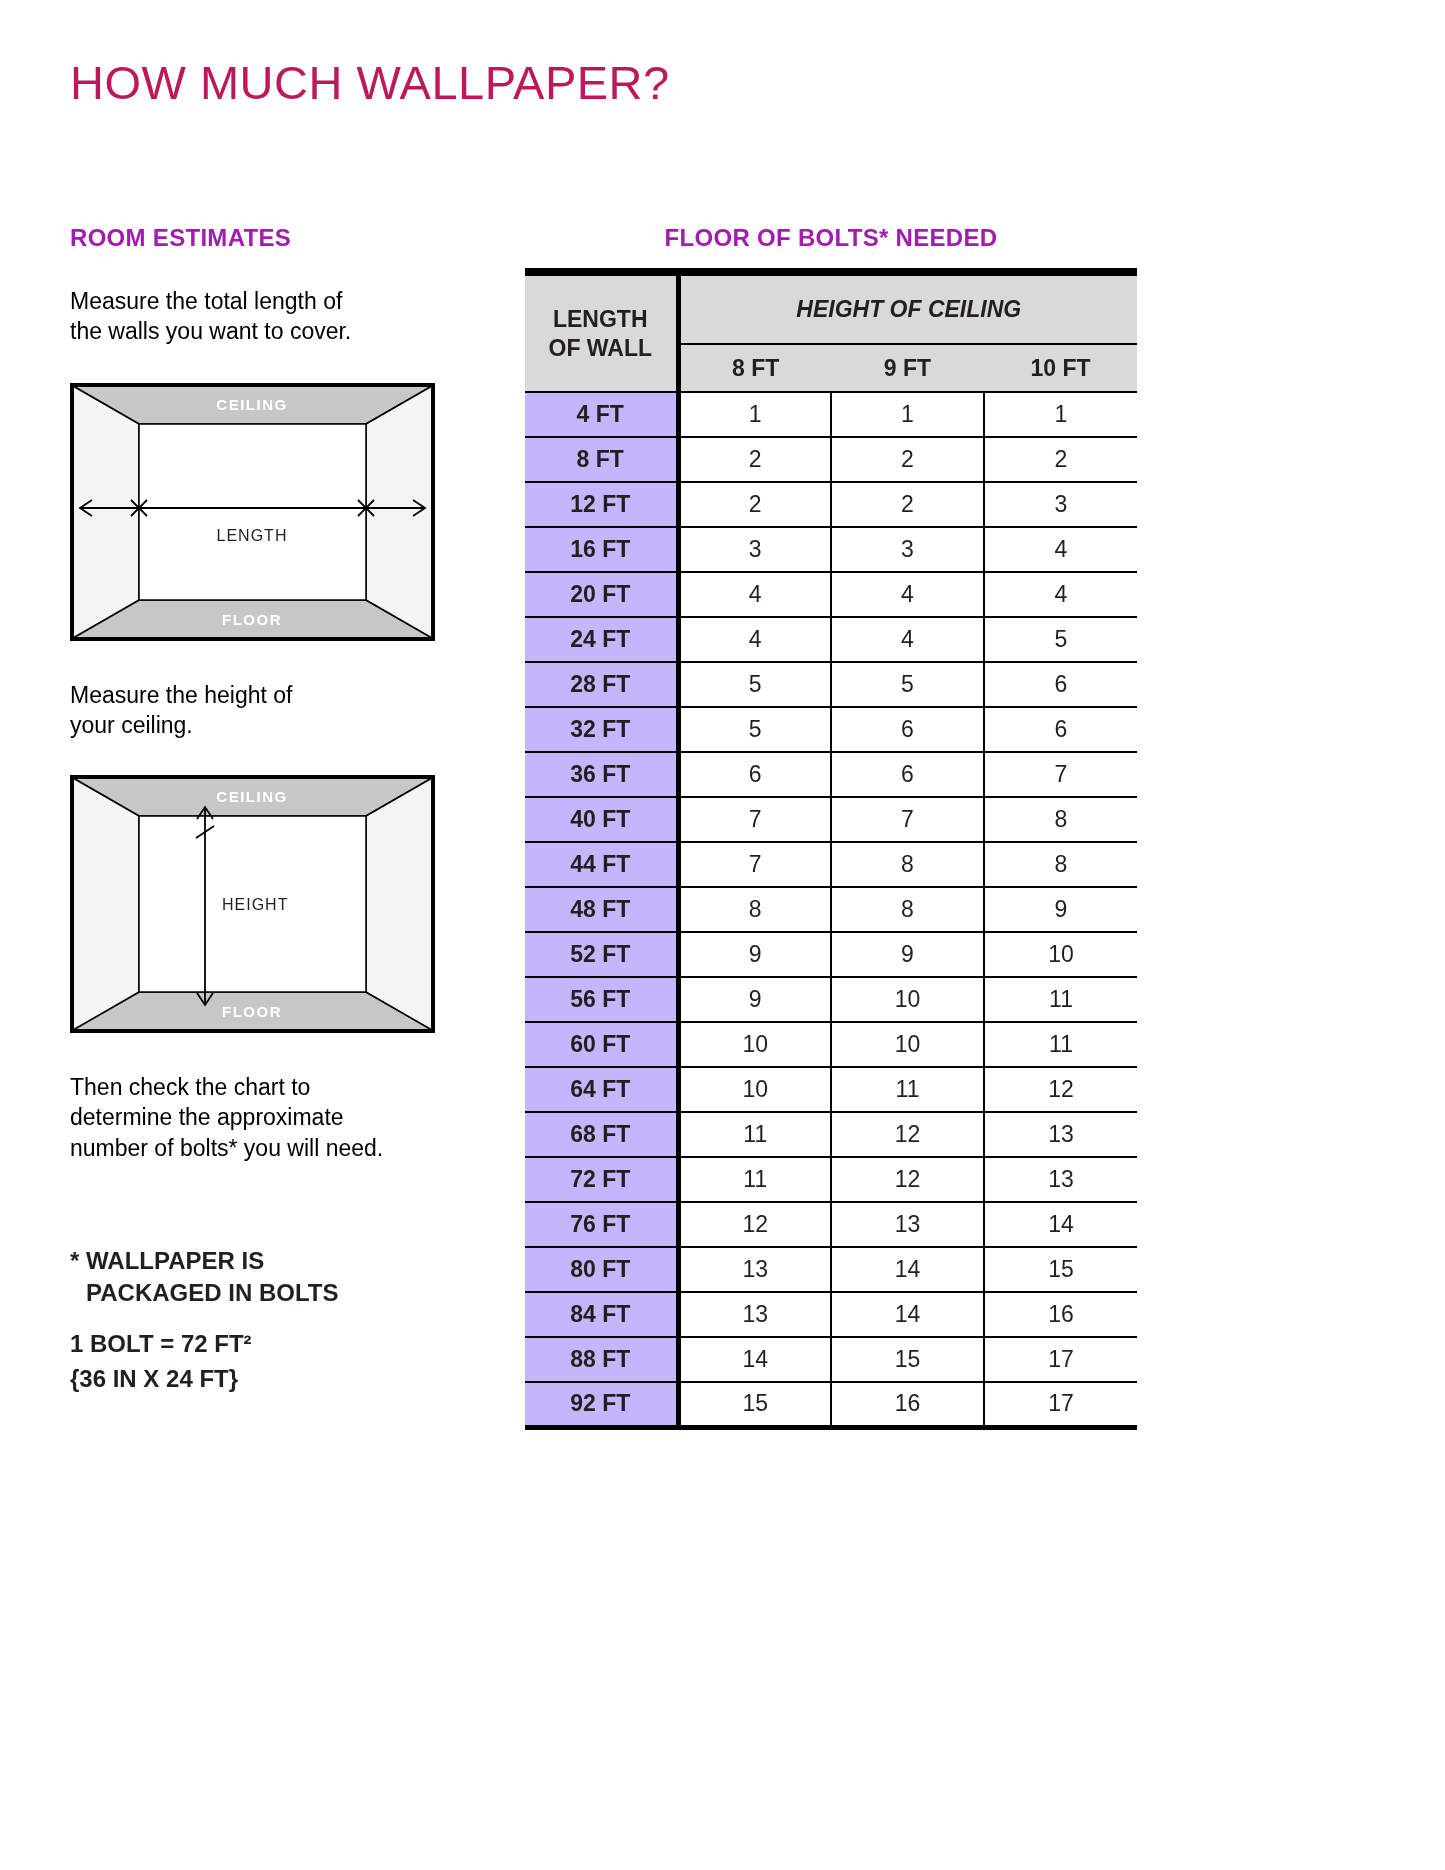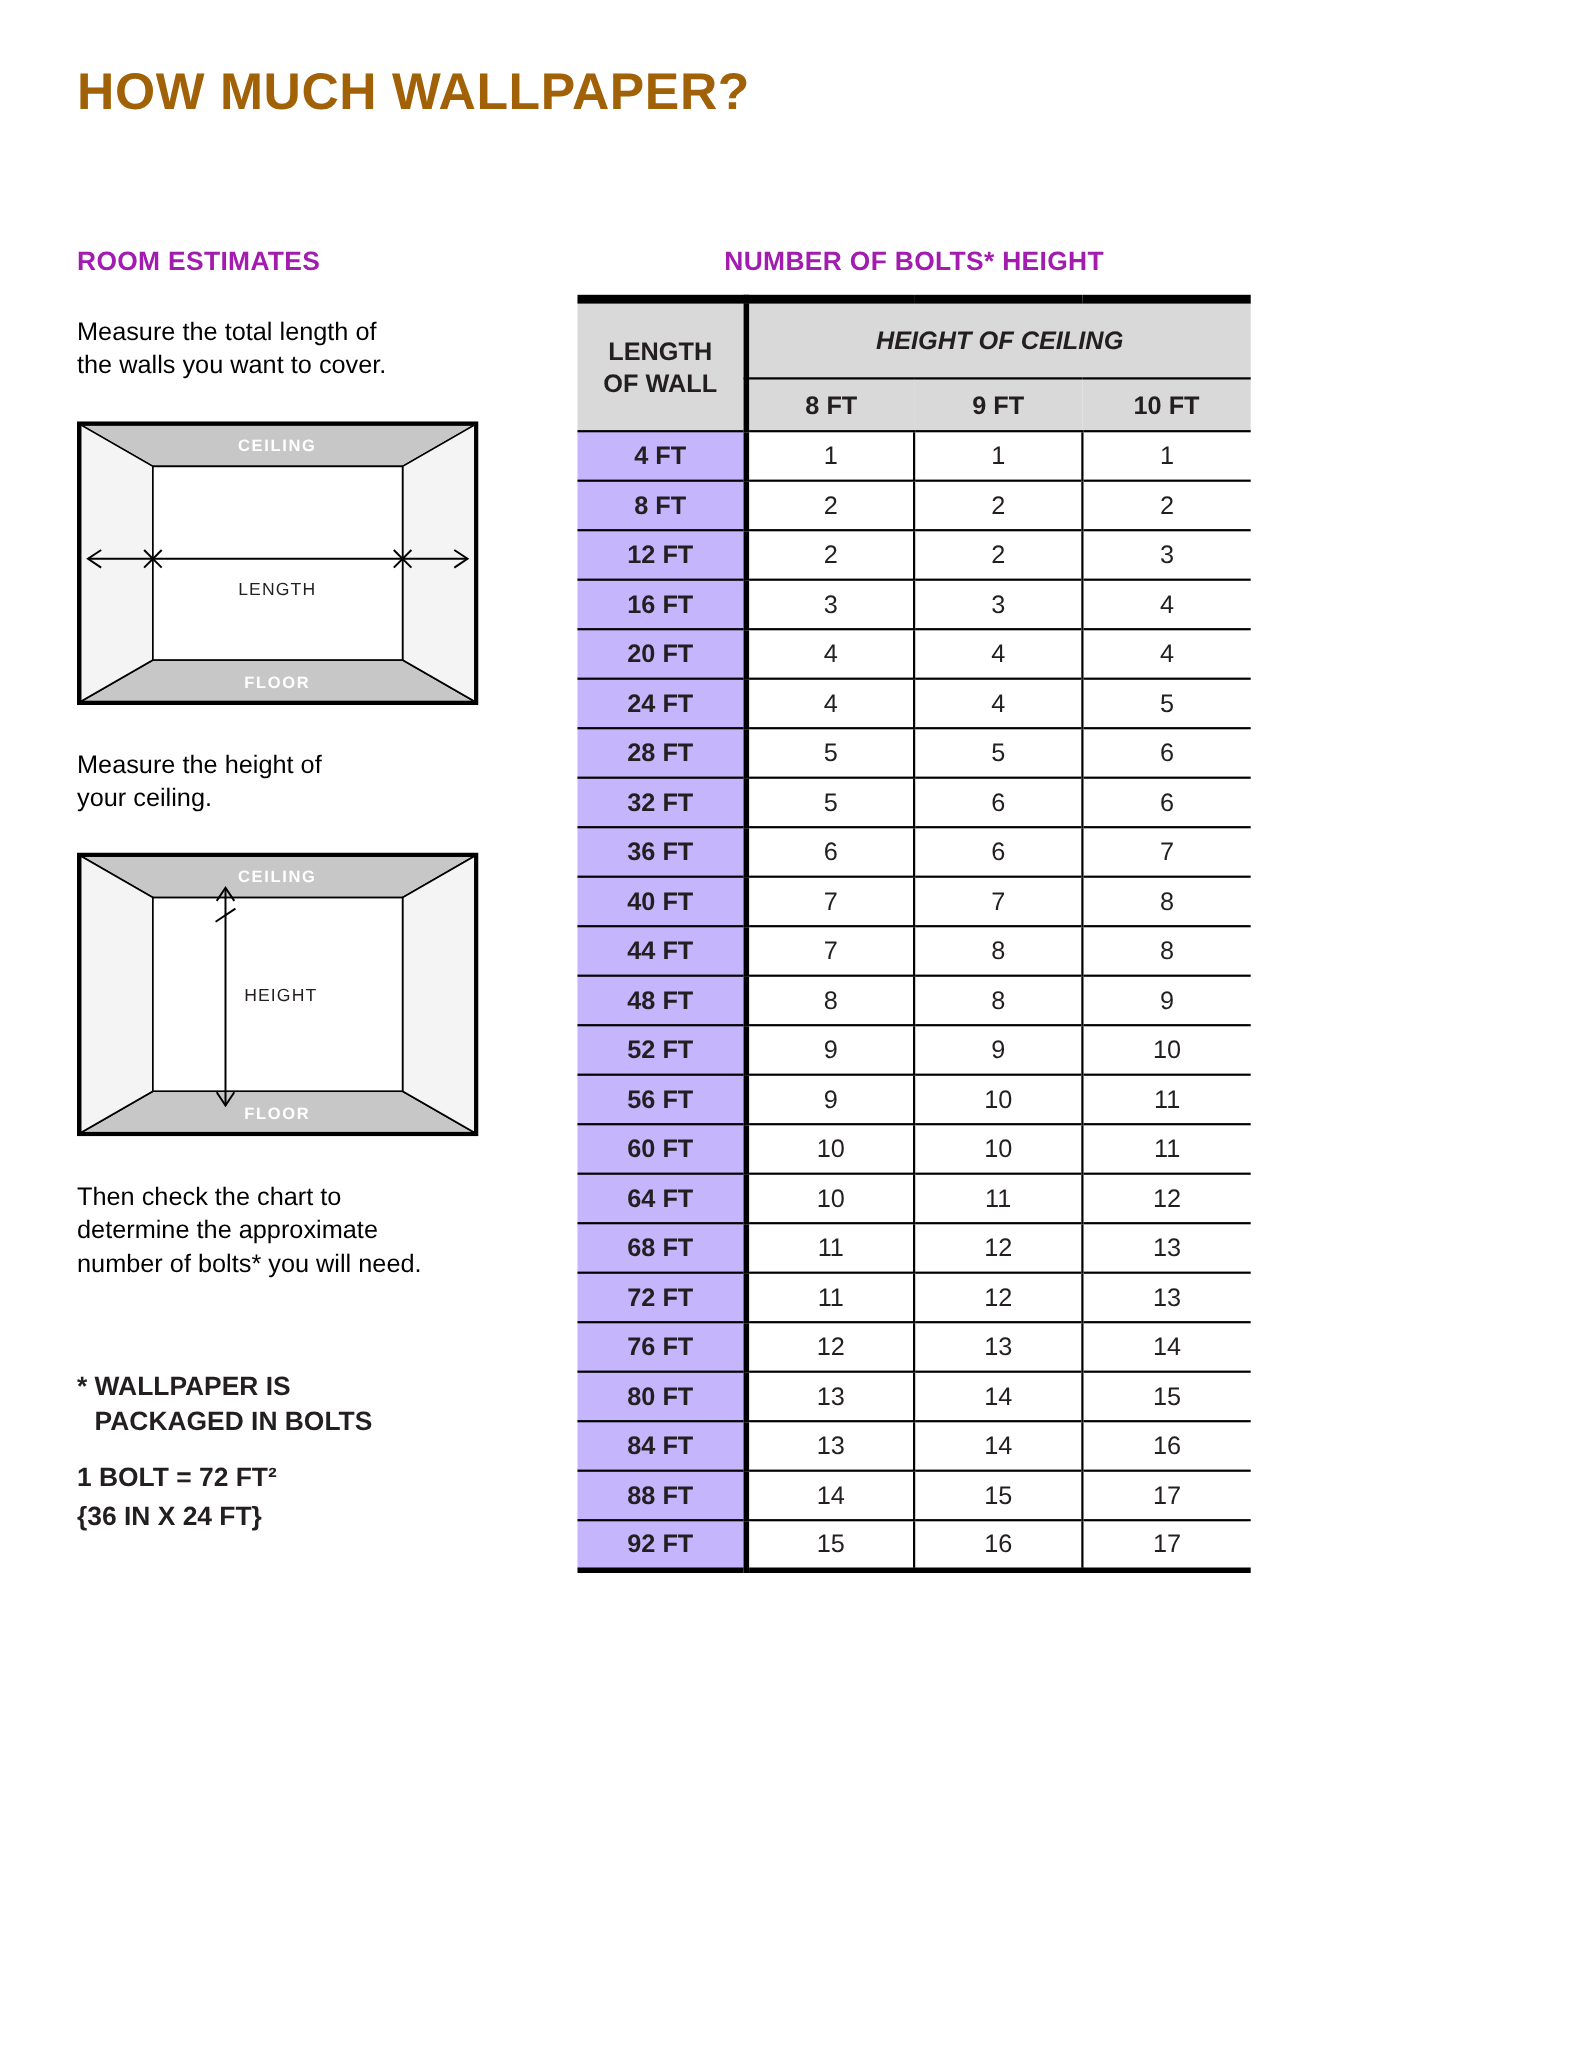--- a/index.html
+++ b/index.html
@@ -12,22 +12,22 @@
     height: 1870px;
     background: #ffffff;
     overflow: hidden;
   }
 
   .page-title {
     position: absolute;
     left: 70px;
     top: 55px;
     font-size: 47px;
-    font-weight: bold;
-    color: #a16207;
+    font-weight: normal;
+    color: #be185d;
     letter-spacing: 0.5px;
   }
 
   .section-heading {
     position: absolute;
     top: 224px;
     font-size: 24px;
     font-weight: bold;
     color: #a21caf;
     letter-spacing: 0.3px;
@@ -134,21 +134,21 @@
   }
 </style>
 </head>
 <body>
 
 <div class="page">
 
   <h1 class="page-title">HOW MUCH WALLPAPER?</h1>
 
   <h2 class="section-heading heading-left">ROOM ESTIMATES</h2>
-  <h2 class="section-heading heading-right">NUMBER OF BOLTS* HEIGHT</h2>
+  <h2 class="section-heading heading-right">FLOOR OF BOLTS* NEEDED</h2>
 
   <p class="para para-1">Measure the total length of
 the walls you want to cover.</p>
 
   <div class="diagram diagram-1">
     <svg viewBox="0 0 365 258" width="365" height="258">
       <polygon points="3,3 362,3 296,41 69,41" fill="#C7C7C7" stroke="#000" stroke-width="1.5"></polygon>
       <polygon points="3,255 362,255 296,217 69,217" fill="#C7C7C7" stroke="#000" stroke-width="1.5"></polygon>
       <polygon points="3,3 69,41 69,217 3,255" fill="#F4F4F4" stroke="#000" stroke-width="1.5"></polygon>
       <polygon points="362,3 296,41 296,217 362,255" fill="#F4F4F4" stroke="#000" stroke-width="1.5"></polygon>

